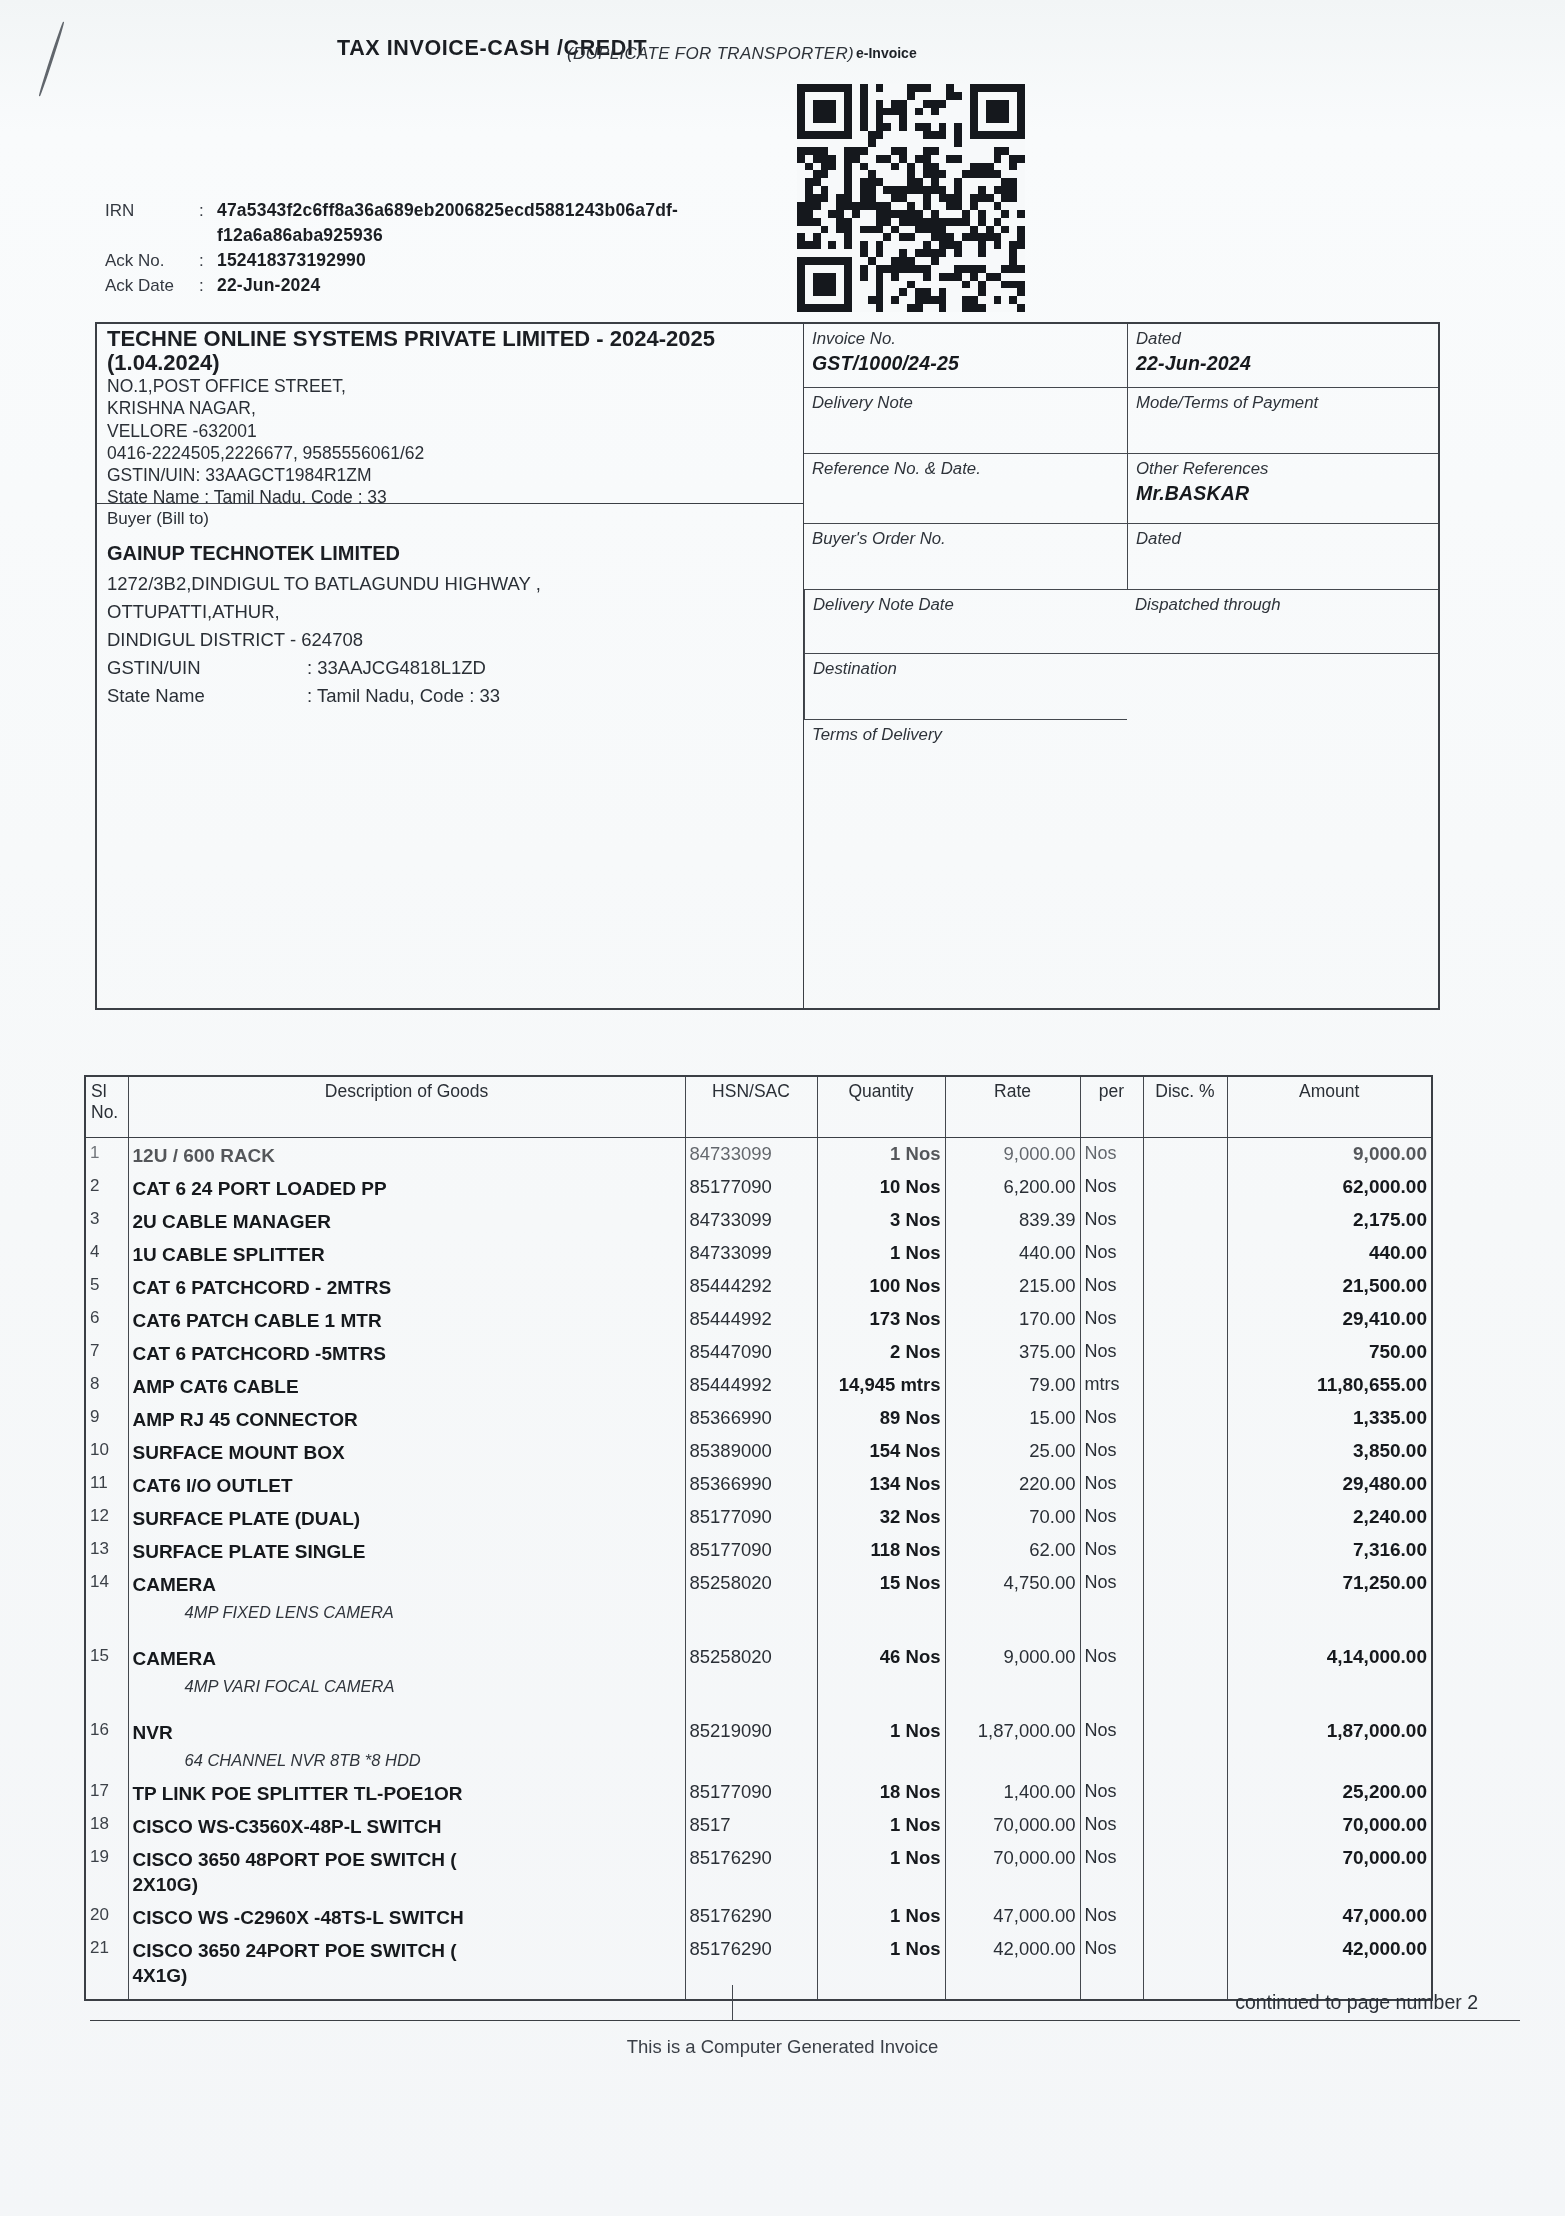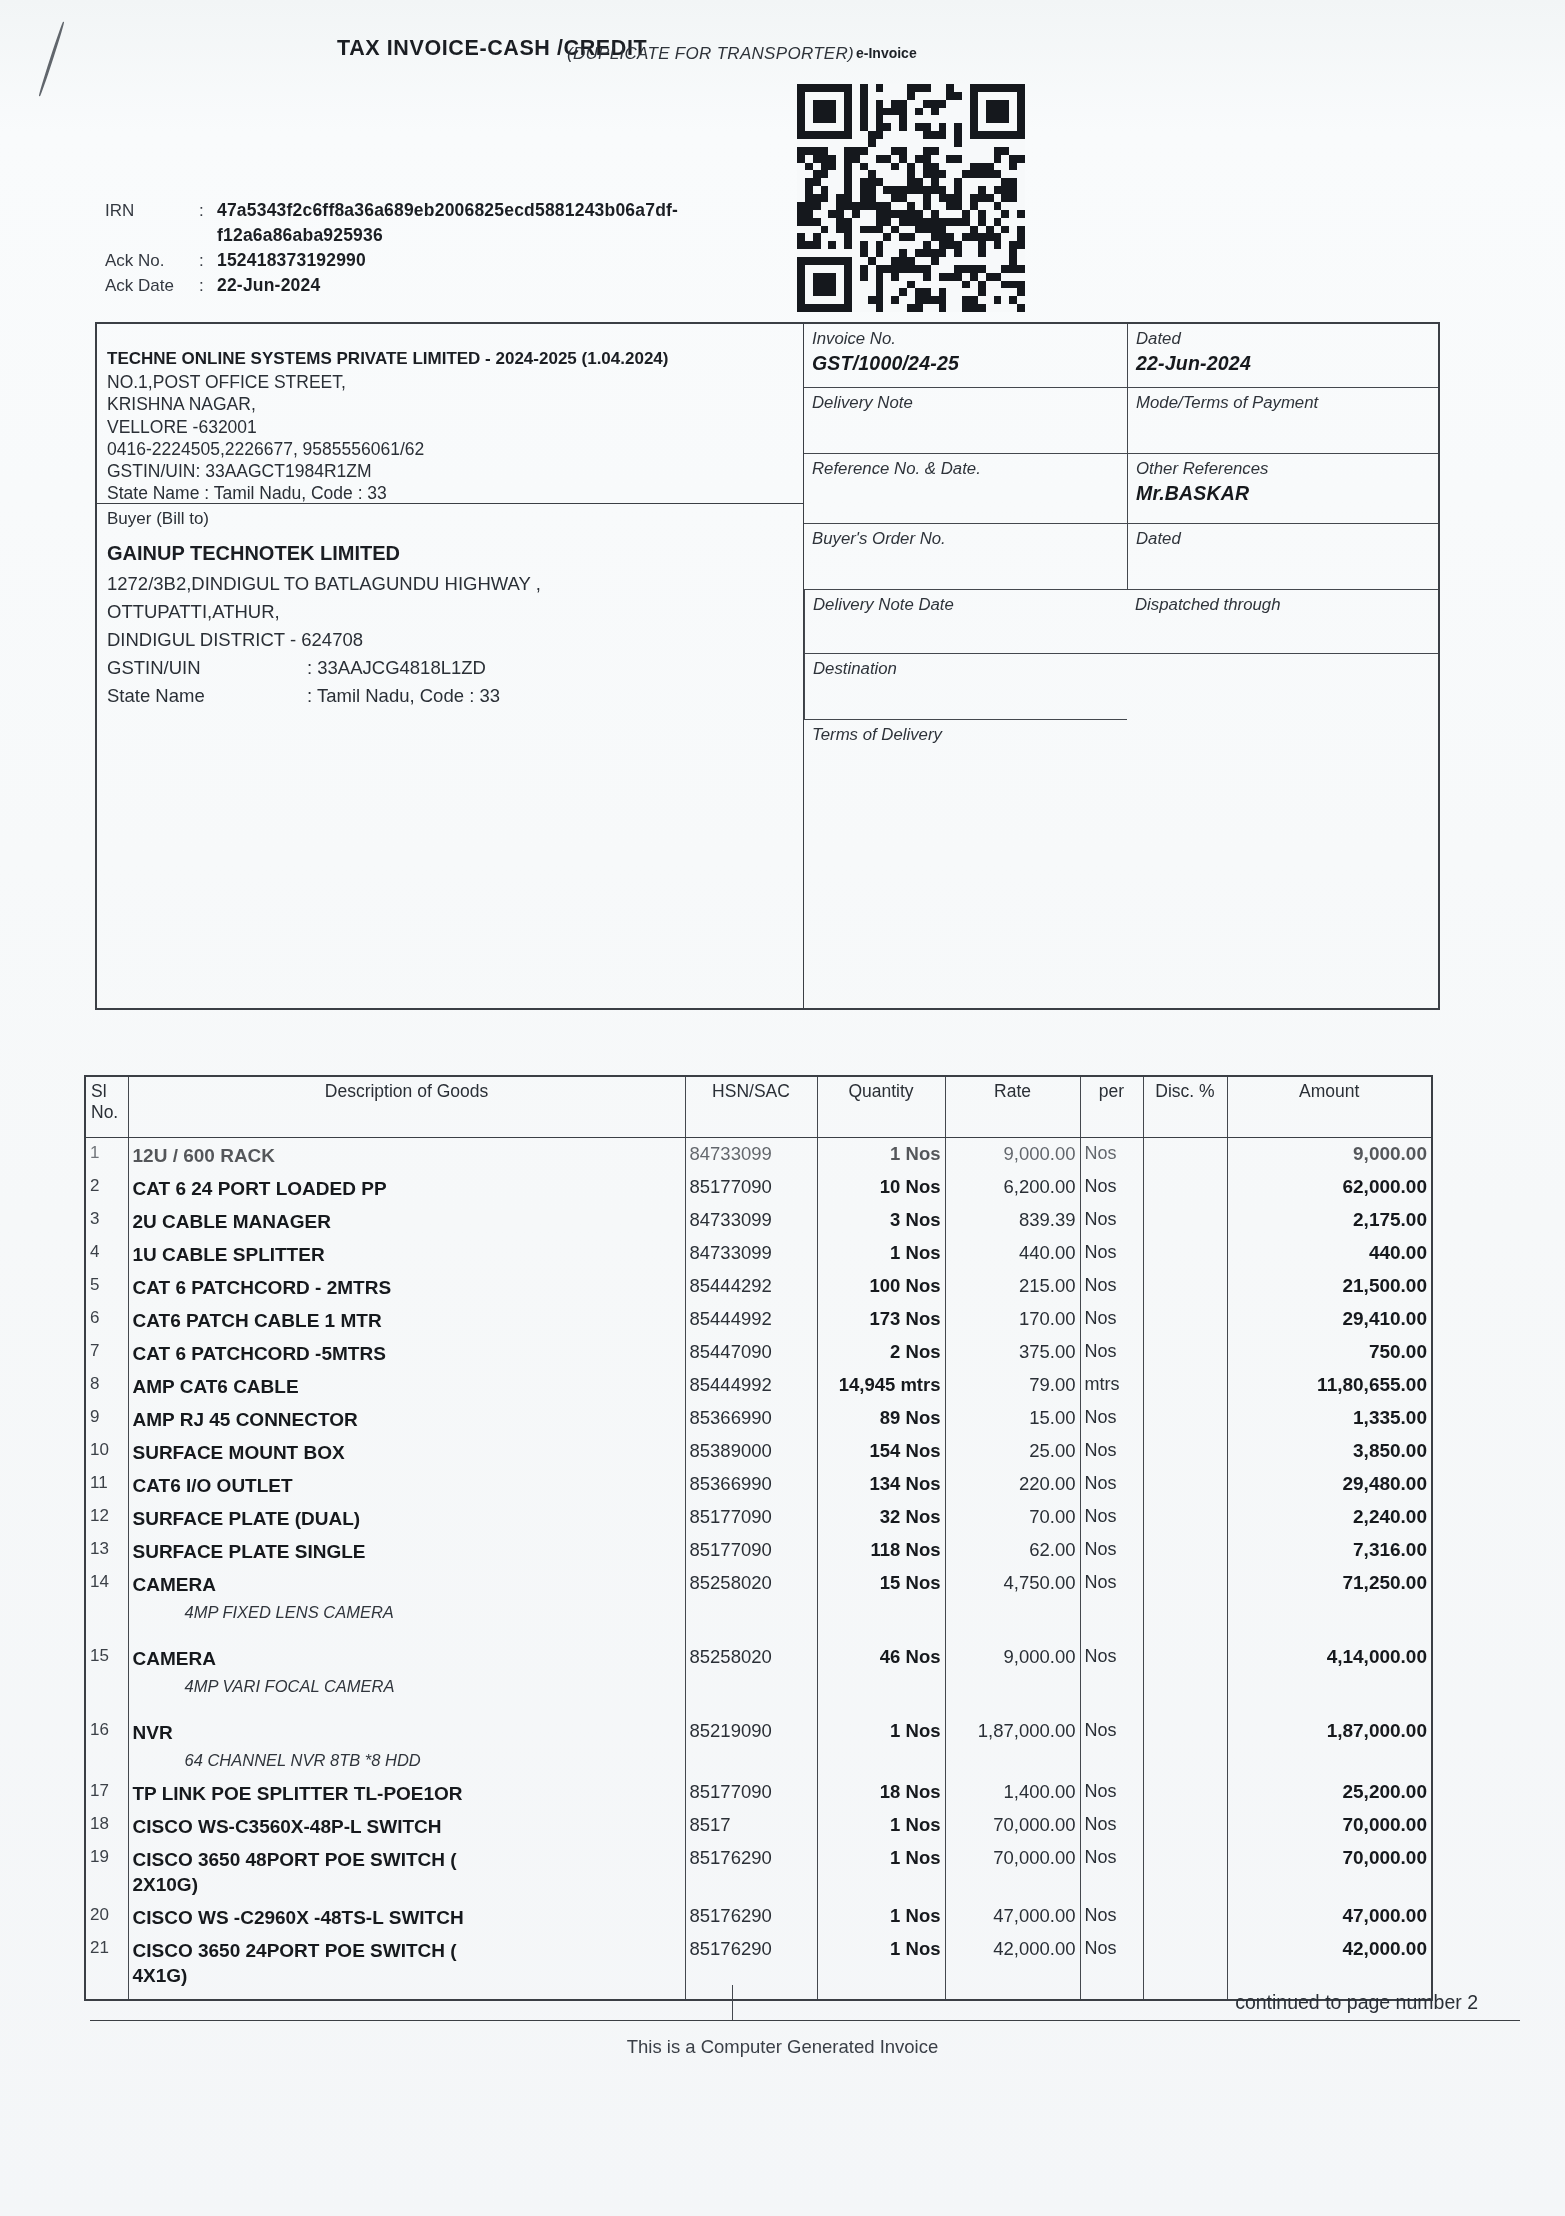--- a/index.html
+++ b/index.html
@@ -22,21 +22,21 @@
   
   .irn-block { left:105px; top:198px; width:660px; }
   .irn-row { display:flex; line-height:25px; }
   .irn-label { width:94px; font-size:17px; color:#343941; flex:none; }
   .irn-colon { width:18px; font-size:17px; color:#343941; flex:none; }
   .irn-value { font-weight:bold; font-size:17.5px; color:#1b1e23; letter-spacing:.2px; }
   
   .main-box { left:95px; top:322px; width:1345px; height:688px; border:2px solid #3b3f45; display:flex; box-sizing:border-box; }
   .left-pane { width:707px; flex:none; border-right:1.6px solid #3b3f45; box-sizing:border-box; }
   .seller-sec { height:180px; border-bottom:1.6px solid #3b3f45; padding:3px 8px 0 10px; box-sizing:border-box; overflow:hidden; }
-  .seller-name { font-weight:bold; font-size:17px; line-height:24px; color:#1b1e23;margin-top:20px; }
+  .seller-name { font-weight:bold; font-size:22px; line-height:24px; color:#1b1e23; }
   .addr-line { font-size:17.5px; line-height:22.3px; color:#2a2f36; }
   .buyer-sec { padding:2px 8px 0 10px; }
   .buyer-head { font-size:17px; line-height:26px; color:#2a2f36; }
   .buyer-name { font-weight:bold; font-size:20px; line-height:34px; margin-top:4px; color:#1b1e23; }
   .baddr-line { font-size:18.5px; line-height:28px; color:#2a2f36; }
   .kv-row { display:flex; font-size:18.5px; line-height:28px; color:#2a2f36; }
   .kv-label { width:200px; flex:none; }
   
   .right-pane { flex:1; display:grid; grid-template-columns:323px 1fr;
     grid-template-rows:64px 66px 70px 66px 64px 66px 1fr;font-style:italic; }

